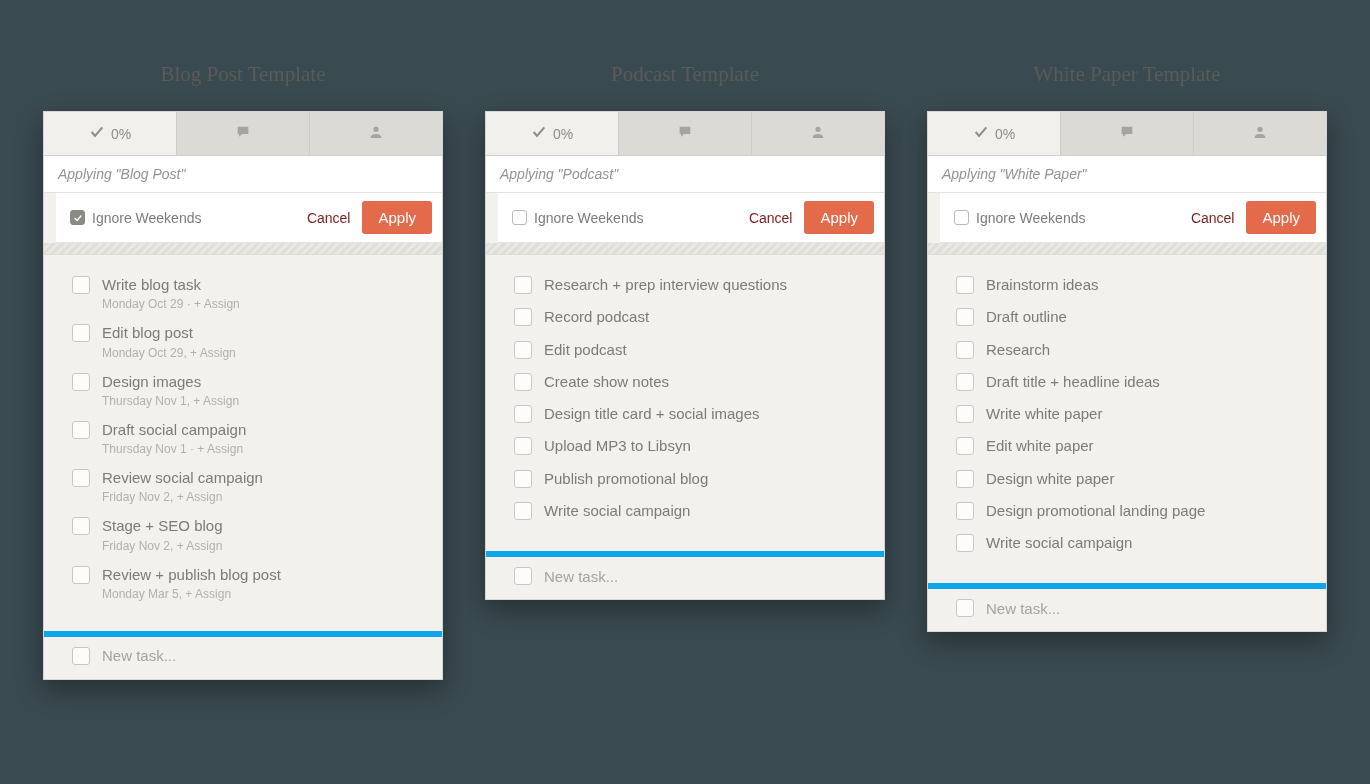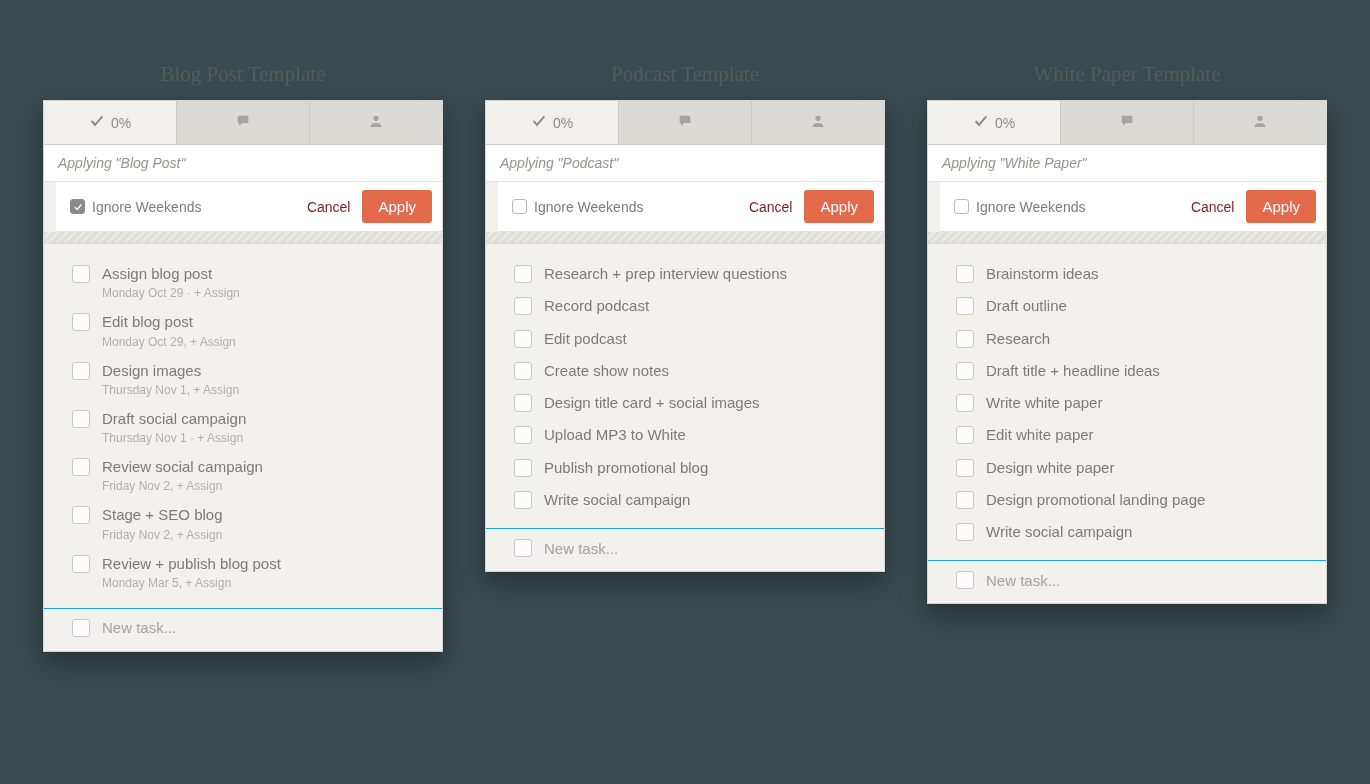--- a/index.html
+++ b/index.html
@@ -18,21 +18,21 @@
   }
   .panel-wrap {
     display: flex;
     flex-direction: column;
     align-items: center;
   }
   .panel-title {
     font-family: Georgia, serif;
     color: #5a5a58;
     font-size: 21px;
-    margin-bottom: 13px;
+    margin-bottom: 24px;
     font-weight: 400;
   }
   .panel {
     width: 400px;
     background: #f2f1ee;
     border: 1px solid #d7d5d1;
     box-shadow: 0 10px 24px rgba(0,0,0,0.35);
   }
   .tabs {
     display: flex;
@@ -137,22 +137,22 @@
     color: #7d7b76;
     font-size: 15px;
     line-height: 1.35;
   }
   .task-meta {
     color: #b2b0ab;
     font-size: 12px;
     margin-top: 2px;
   }
   .new-task-row {
-    border-top: 1px solid #0ea5e9;
-    margin-top: 12px;
+    border-top: 6px solid #0ea5e9;
+    margin-top: 24px;
     padding: 10px 16px 14px 28px;
     display: flex;
     align-items: center;
   }
   .new-task-row .task-checkbox { margin-top: 0; }
   .new-task-label {
     color: #a5a39e;
     font-size: 15px;
   }
 </style>
@@ -190,21 +190,21 @@
           </span>
           <span class="ignore-label">Ignore Weekends</span>
           <span class="cancel-link">Cancel</span>
           <button class="apply-btn">Apply</button>
         </div>
         <div class="hatch"></div>
         <div class="task-list">
           <div class="task-item">
             <span class="task-checkbox"></span>
             <div class="task-text">
-              <div class="task-title">Assign blog post</div>
+              <div class="task-title">Write blog task</div>
               <div class="task-meta">Monday Oct 29 ·  + Assign</div>
             </div>
           </div>
           <div class="task-item">
             <span class="task-checkbox"></span>
             <div class="task-text">
               <div class="task-title">Edit blog post</div>
               <div class="task-meta">Monday Oct 29,  + Assign</div>
             </div>
           </div>
@@ -306,21 +306,21 @@
           </div>
           <div class="task-item">
             <span class="task-checkbox"></span>
             <div class="task-text">
               <div class="task-title">Design title card + social images</div>
             </div>
           </div>
           <div class="task-item">
             <span class="task-checkbox"></span>
             <div class="task-text">
-              <div class="task-title">Upload MP3 to White</div>
+              <div class="task-title">Upload MP3 to Libsyn</div>
             </div>
           </div>
           <div class="task-item">
             <span class="task-checkbox"></span>
             <div class="task-text">
               <div class="task-title">Publish promotional blog</div>
             </div>
           </div>
           <div class="task-item">
             <span class="task-checkbox"></span>

